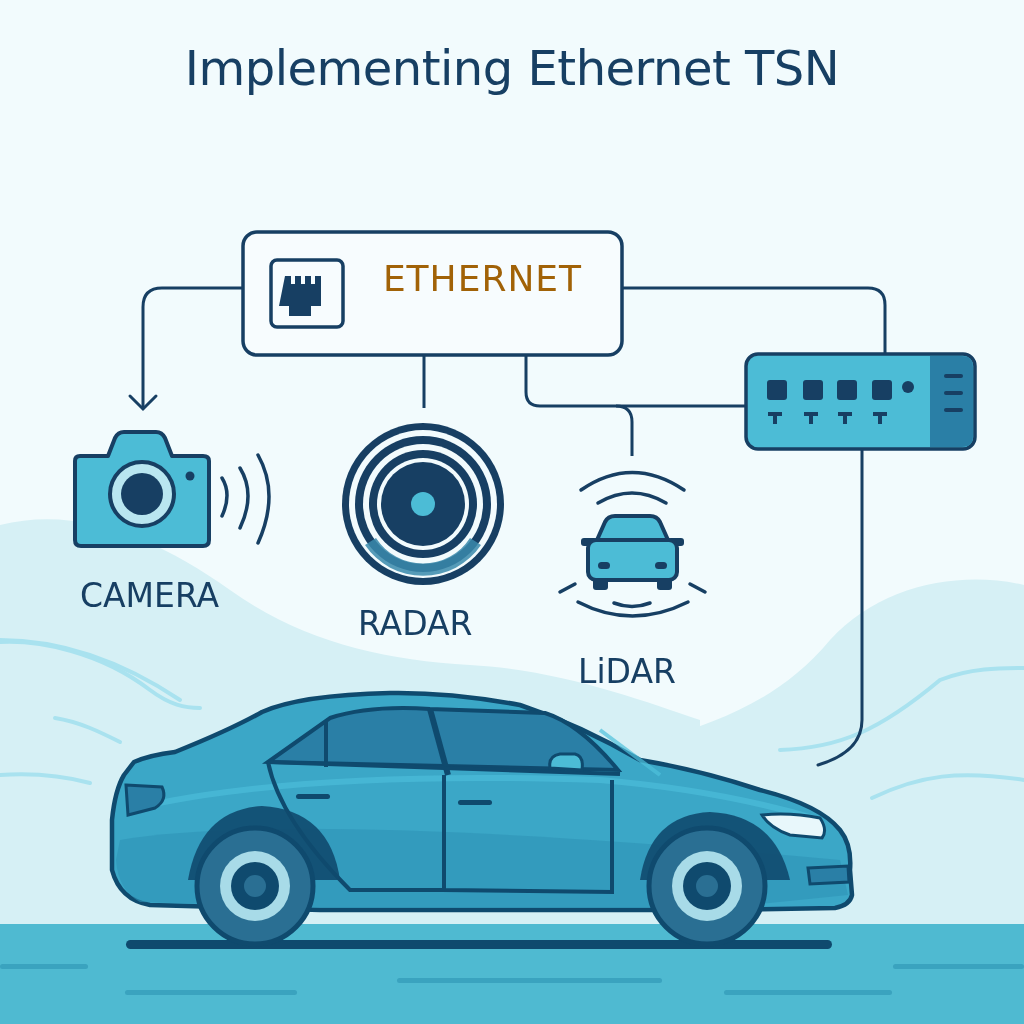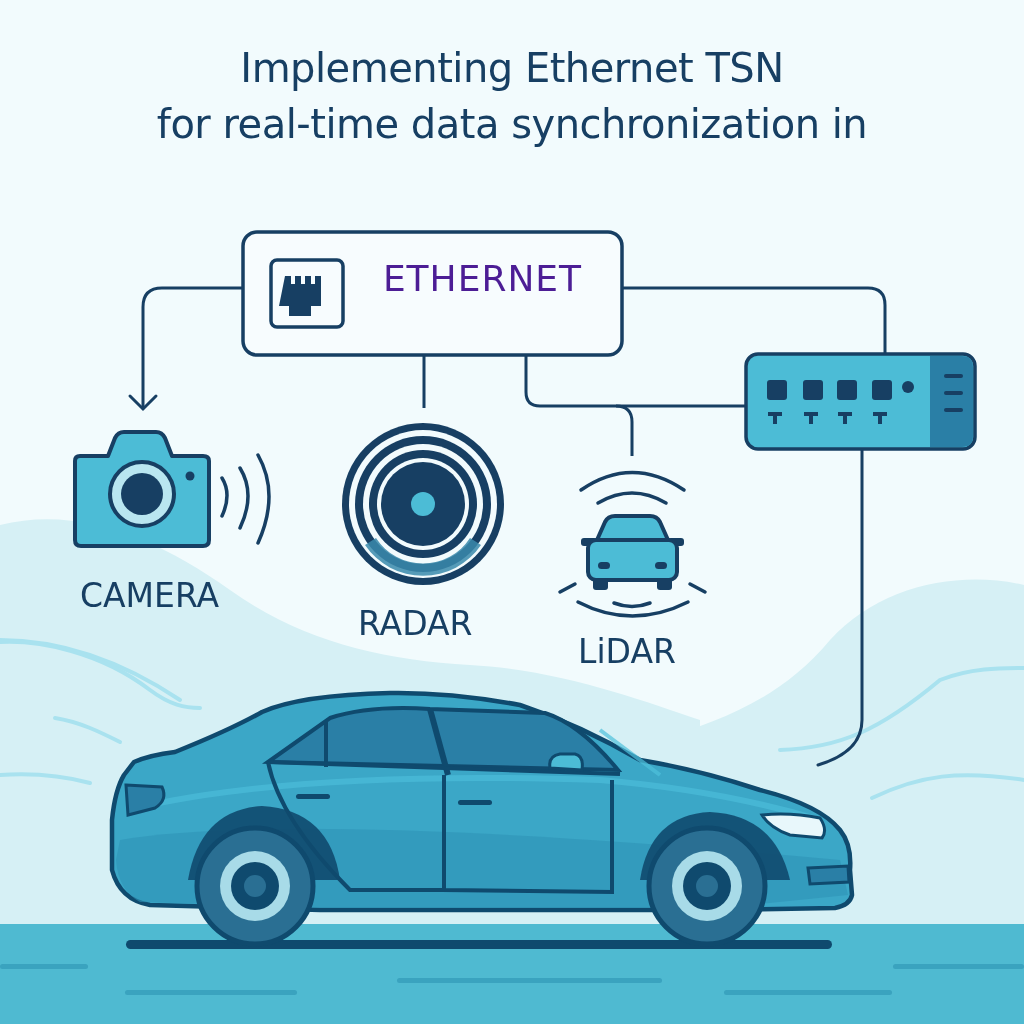--- a/index.html
+++ b/index.html
@@ -7,31 +7,31 @@
     width: 1024px; height: 1024px; overflow: hidden;
     background: #f2fbfd;
     font-family: "DejaVu Sans", "Liberation Sans", sans-serif;
     position: relative;
   }
   #scene { position: absolute; left: 0; top: 0; width: 1024px; height: 1024px; }
   .title {
     position: absolute; left: 0; top: 40px; width: 1024px;
     text-align: center; color: #173f63;
     font-family: "DejaVu Sans", sans-serif;
-    font-size: 40px; line-height: 56px; letter-spacing: -0.5px;
+    font-size: 48px; line-height: 56px; letter-spacing: -0.5px;
     font-weight: normal;
   }
   .title div { white-space: nowrap; }
   .label {
     position: absolute; color: #173f63;
     font-family: "DejaVu Sans", sans-serif; font-size: 33px; white-space: nowrap;
   }
   .tsn-text {
     position: absolute; left: 360px; top: 256px; width: 245px;
-    text-align: center; color: #4c1d95;
+    text-align: center; color: #a16207;
     font-family: "DejaVu Sans", sans-serif; font-size: 36px; line-height: 46px;
     letter-spacing: 1px;
   }
 </style>
 </head>
 <body>
 
 <svg id="scene" viewBox="0 0 1024 1024" xmlns="http://www.w3.org/2000/svg">
 
   <g>
@@ -160,22 +160,21 @@
       <circle cx="707" cy="886" r="58" fill="#2a6f93" stroke="#0f4a6e" stroke-width="5"></circle>
       <circle cx="707" cy="886" r="35" fill="#a8dbe8"></circle>
       <circle cx="707" cy="886" r="24" fill="#0f4a6e"></circle>
       <circle cx="707" cy="886" r="11" fill="#2a6f93"></circle>
     </g>
   </g>
 </svg>
 
 <div class="title">
   <div>Implementing Ethernet TSN</div>
-  <div>for real-time data synchronization in</div>
 </div>
 
 <div class="tsn-text">
   <div>ETHERNET</div>
 </div>
 
 <div class="label" style="left:80px; top:576px;">CAMERA</div>
 <div class="label" style="left:358px; top:604px;">RADAR</div>
-<div class="label" style="left:578px; top:632px;text-align:center;">LiDAR</div>
+<div class="label" style="left:578px; top:652px;text-align:center;">LiDAR</div>
 
 </body></html>

